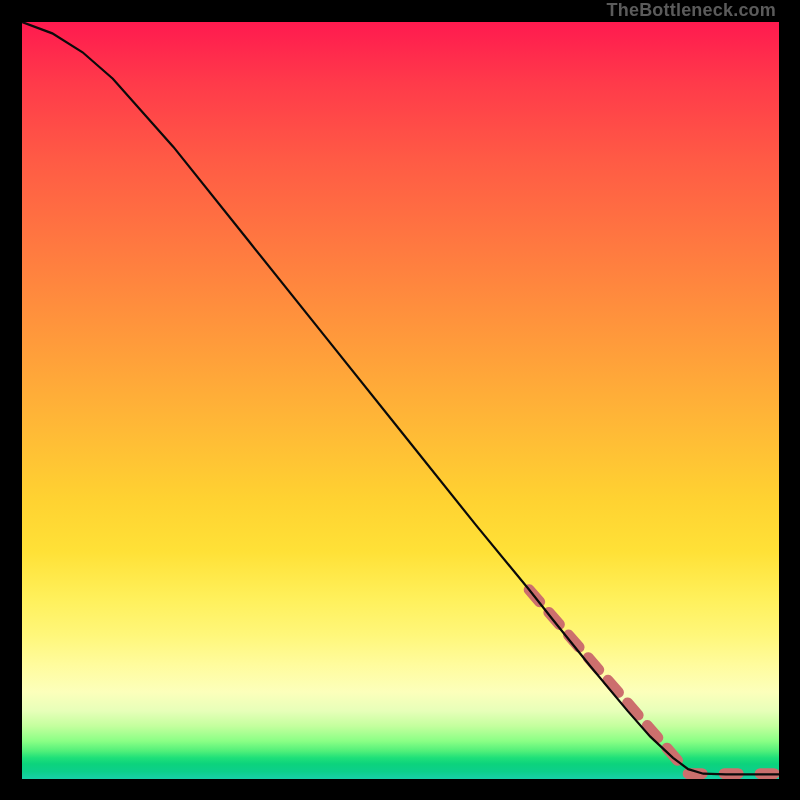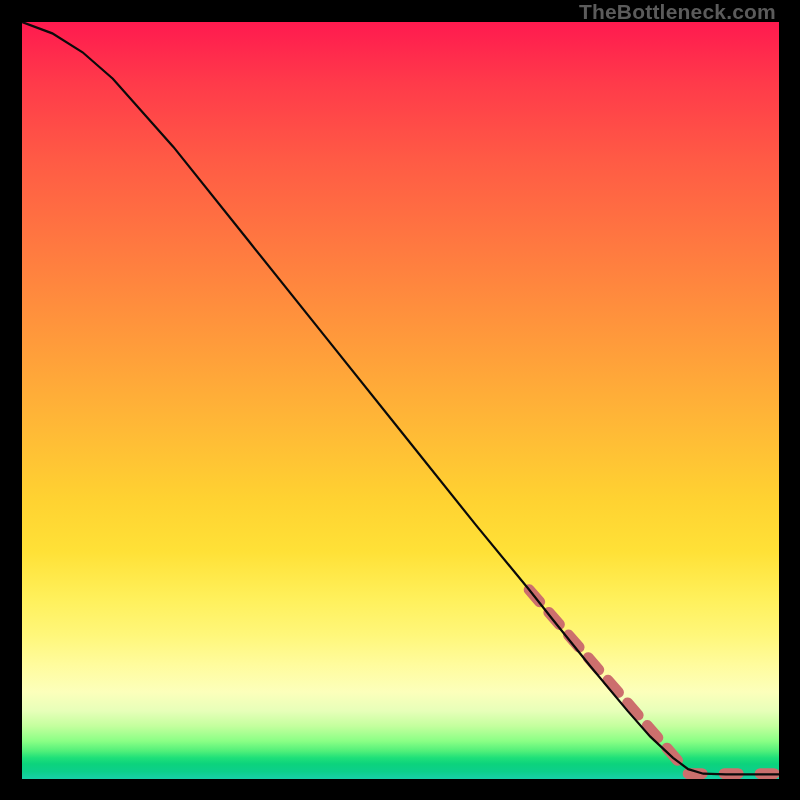--- a/index.html
+++ b/index.html
@@ -39,21 +39,21 @@
       #0cd37c 98%,
       #0ccf8b 99%,
       #18cfa8 100%
     );
   }
   .watermark {
     position: absolute;
     top: 0px;
     right: 24px;
     font-family: Arial, Helvetica, sans-serif;
-    font-size: 21px;
+    font-size: 18px;
     font-weight: 600;
     color: #5b5b5b;
     letter-spacing: 0.2px;
   }
   svg.curve {
     position: absolute;
     left: 22px;
     top: 22px;
     width: 757px;
     height: 757px;

